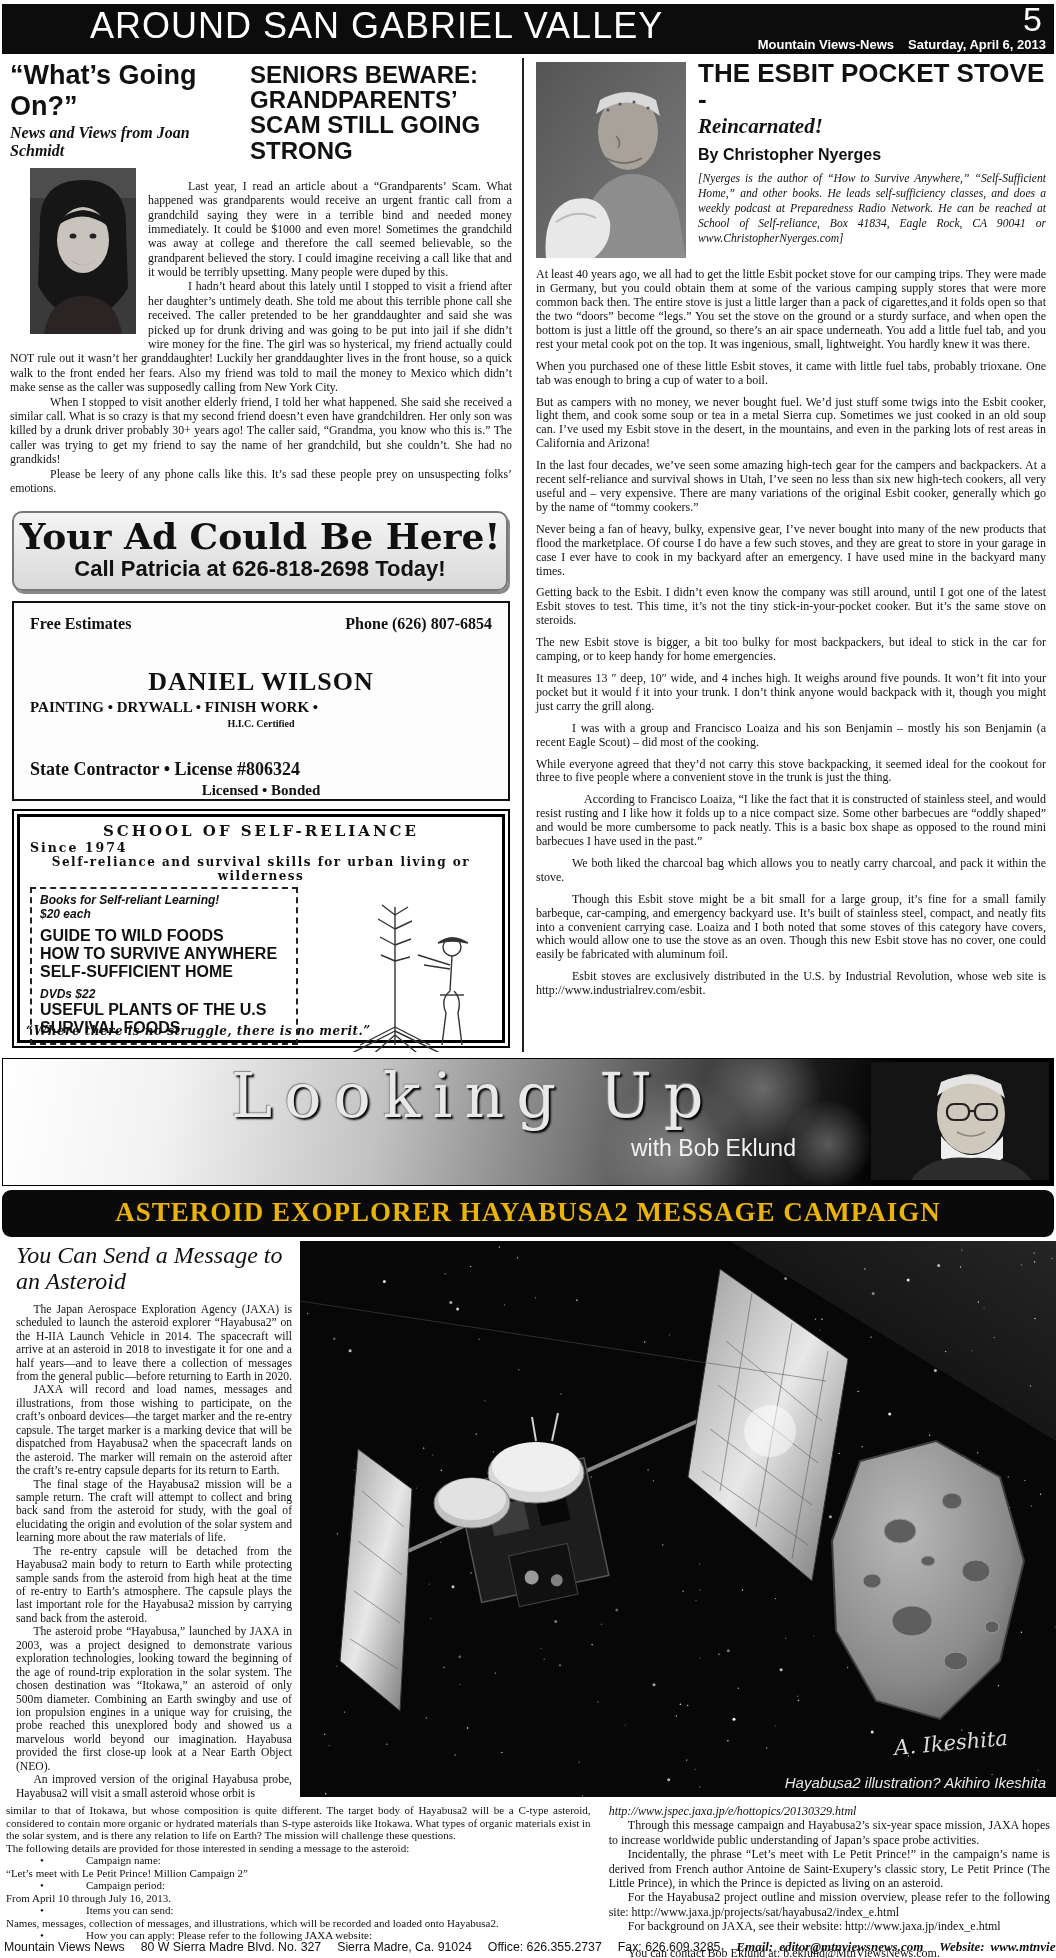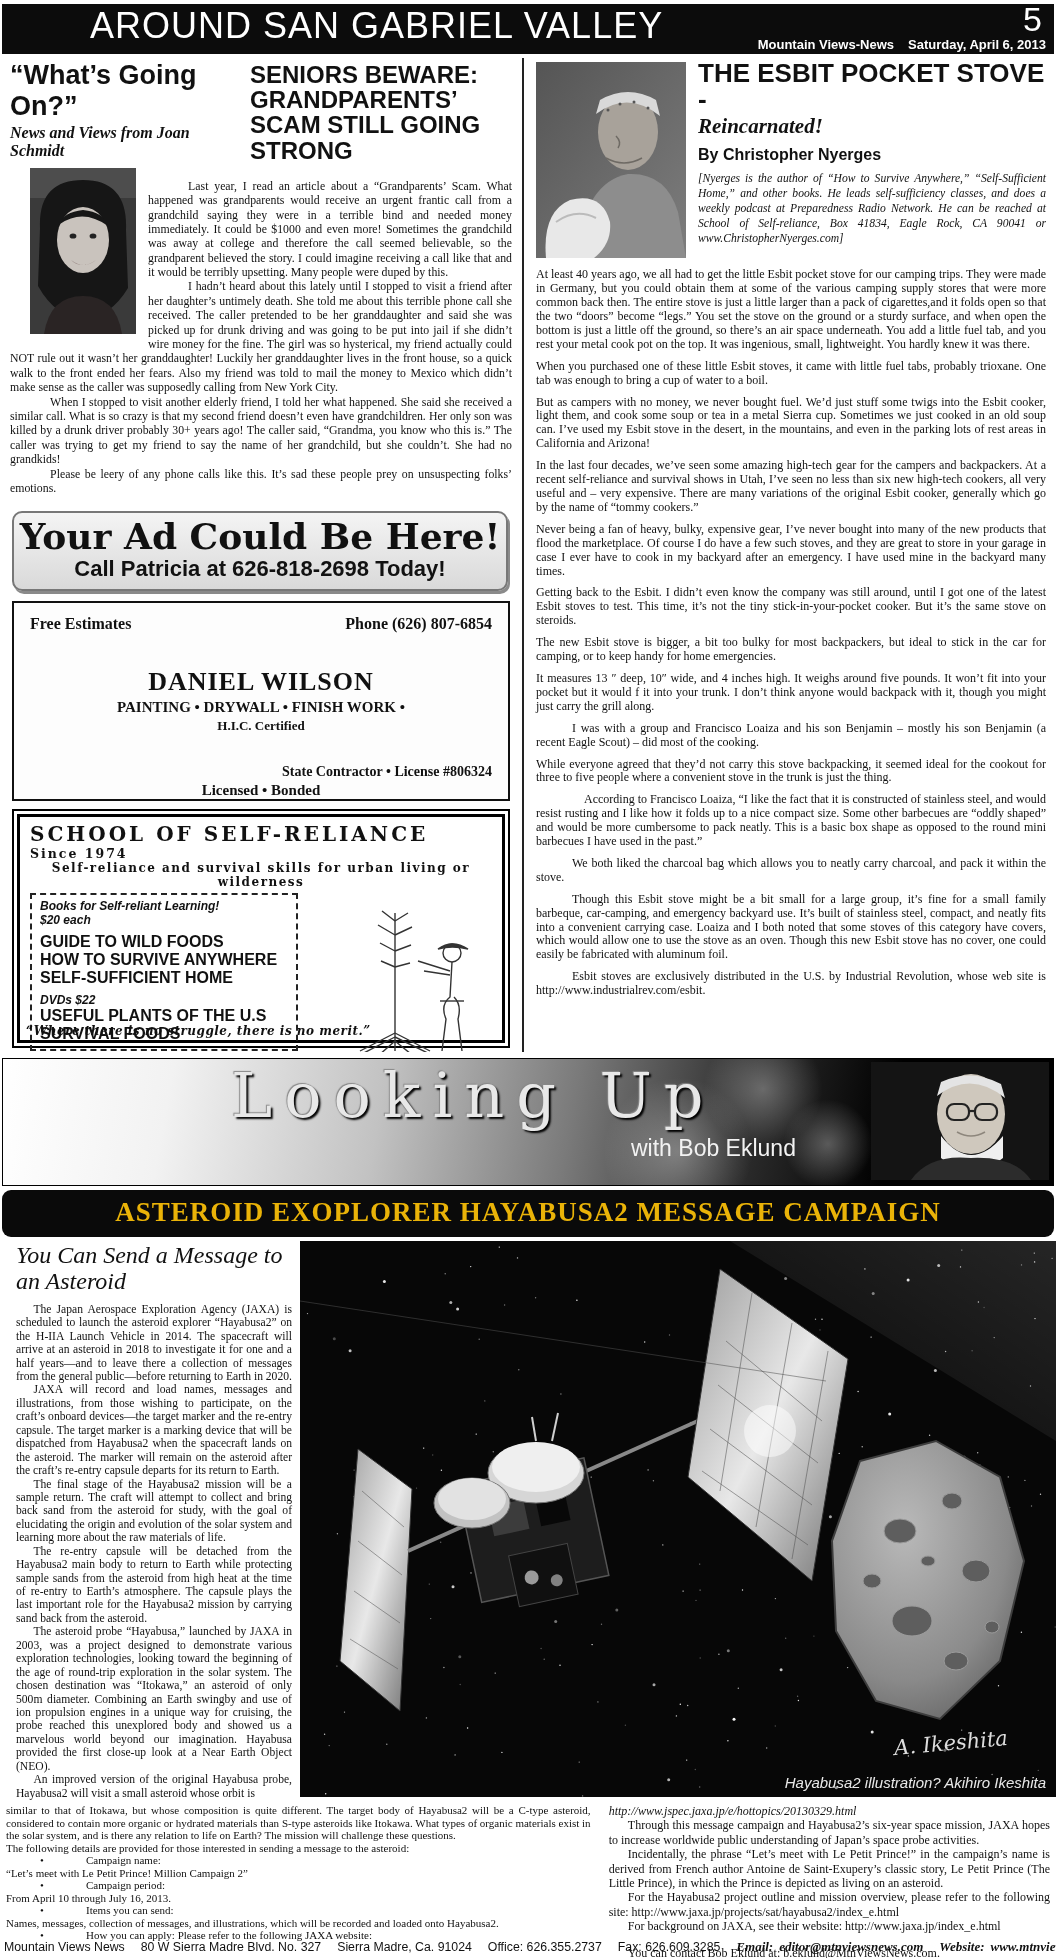--- a/index.html
+++ b/index.html
@@ -27,28 +27,28 @@
   .seniors-body p{margin:0;font-size:11.8px;line-height:1.22;text-align:justify;text-indent:3.4em;}
   
   .ad-banner{margin:16px 4px 10px 2px;border:2px solid #777;border-radius:10px;
         background:linear-gradient(#f4f4f4,#d9d9d9);box-shadow:2px 3px 0 #8a8a8a;text-align:center;padding:5px 4px 7px;}
   .ad-banner .t1{font-family:"DejaVu Serif",serif;font-weight:bold;font-size:36px;line-height:1.05;}
   .ad-banner .t2{font-family:"Liberation Sans",sans-serif;font-weight:bold;font-size:22px;}
   
   .biz-card{border:2px solid #111;margin:6px 2px;padding:12px 16px;height:172px;background:#fdfdfd;}
   .card-top{display:flex;justify-content:space-between;font-weight:bold;font-size:16px;}
   .card-name{text-align:center;font-size:26px;font-weight:bold;letter-spacing:1px;margin-top:34px;}
-  .card-l1{text-align:center;font-weight:bold;font-size:15px;margin-top:2px;}
-  .card-l2{text-align:center;font-weight:bold;font-size:13px;margin-top:2px;}
-  .card-l3{text-align:right;font-weight:bold;font-size:14px;margin-top:30px;}
+  .card-l1{text-align:left;font-weight:bold;font-size:15px;margin-top:2px;}
+  .card-l2{text-align:center;font-weight:bold;font-size:10px;margin-top:2px;}
+  .card-l3{text-align:left;font-weight:bold;font-size:18px;margin-top:30px;}
   .card-l4{text-align:center;font-weight:bold;font-size:15px;margin-top:2px;}
   
   .school-ad{border:2px solid #000;margin:8px 2px 0;padding:3px;}
   .school-inner{border:3px solid #000;padding:5px 10px 4px;height:214px;display:block;position:relative;}
-  .school-title{text-align:left;font-family:"DejaVu Serif",serif;font-weight:bold;font-size:20px;letter-spacing:3px;}
+  .school-title{text-align:center;font-family:"DejaVu Serif",serif;font-weight:bold;font-size:15px;letter-spacing:3px;}
   .school-since{font-family:"DejaVu Serif",serif;font-weight:bold;font-size:12.5px;letter-spacing:2px;}
   .school-tag{text-align:center;font-family:"DejaVu Serif",serif;font-weight:bold;font-size:12px;letter-spacing:1.5px;}
   .school-cols{display:flex;margin-top:4px;}
   .school-left{width:58%;}
   .school-right{width:42%;position:relative;}
   .dashed-box{border:2px dashed #222;padding:4px 8px 6px;font-family:"Liberation Sans",sans-serif;font-weight:bold;}
   .db-h{font-style:italic;font-size:12px;}
   .db-gap{height:6px;}
   .school-quote{position:absolute;left:6px;bottom:2px;font-family:"DejaVu Serif",serif;font-weight:bold;
         font-style:italic;font-size:12px;letter-spacing:.5px;}

